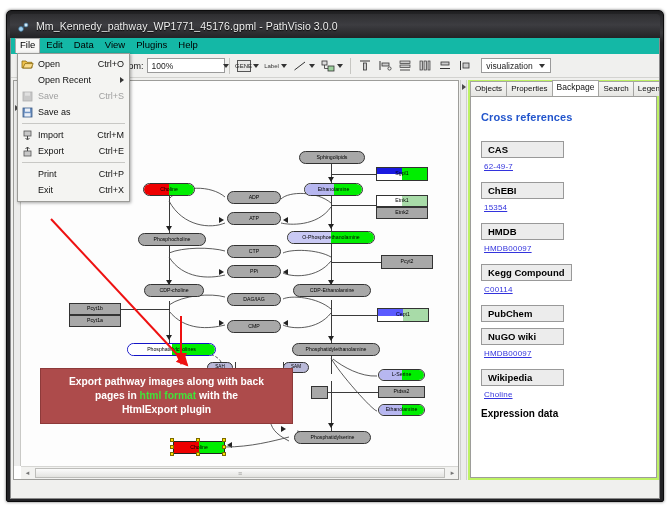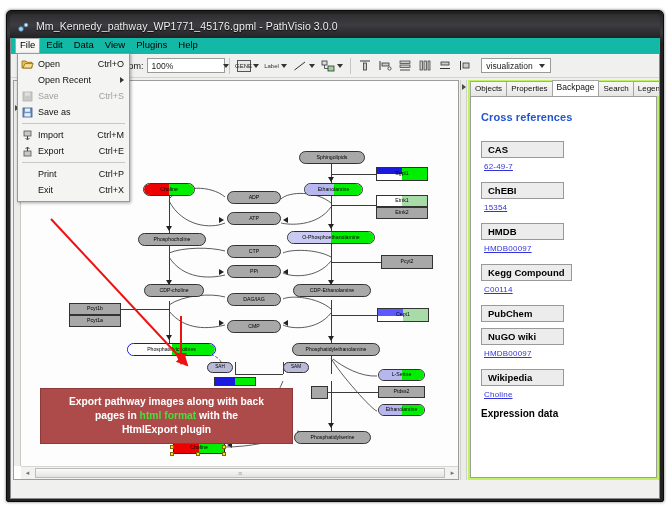--- a/index.html
+++ b/index.html
@@ -265,21 +265,21 @@
   }
   .sel-handle {
     position: absolute; width: 4px; height: 4px;
     background: #ffe000; border: 1px solid #7a6a00; z-index: 20;
   }
   
   #callout {
     position: absolute; left: 19px; top: 287px; width: 253px; height: 56px;
     background: #ad4b4b; border: 1px solid #8d3a3a;
     display: flex; align-items: center; justify-content: center;
-    z-index: 30; padding: 2px 6px; margin-top: 20px;
+    z-index: 30; padding: 2px 6px;
   }
   #callout .ct {
     color: #ffffff; font-size: 10.3px; font-weight: bold; text-align: center;
     line-height: 14px;
   }
   #callout .green { color: #42e23a; }
   #redarrow { position: absolute; left: 0; top: 0; width: 439px; height: 385px; z-index: 25; pointer-events: none; }
 </style>
 </head>
 <body>

